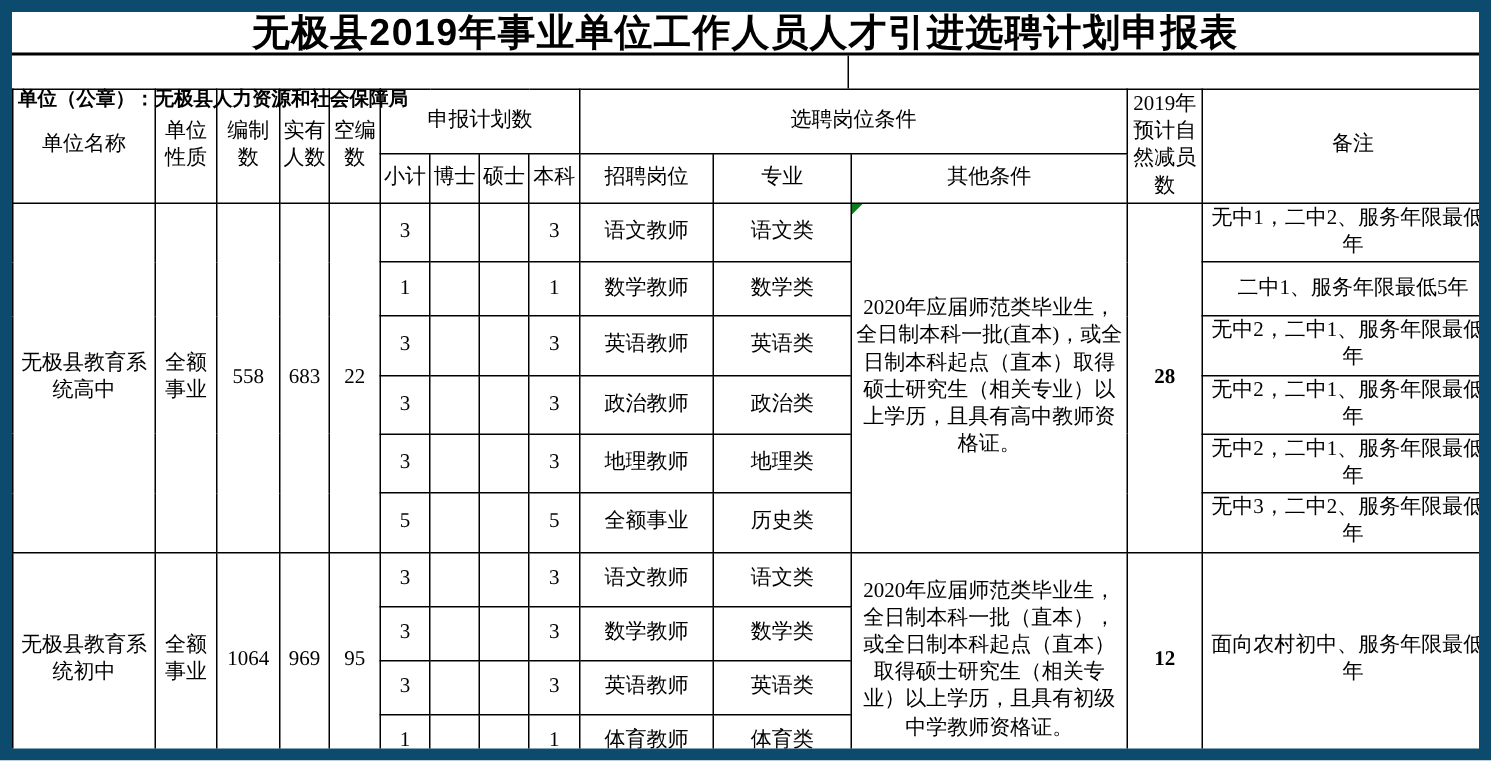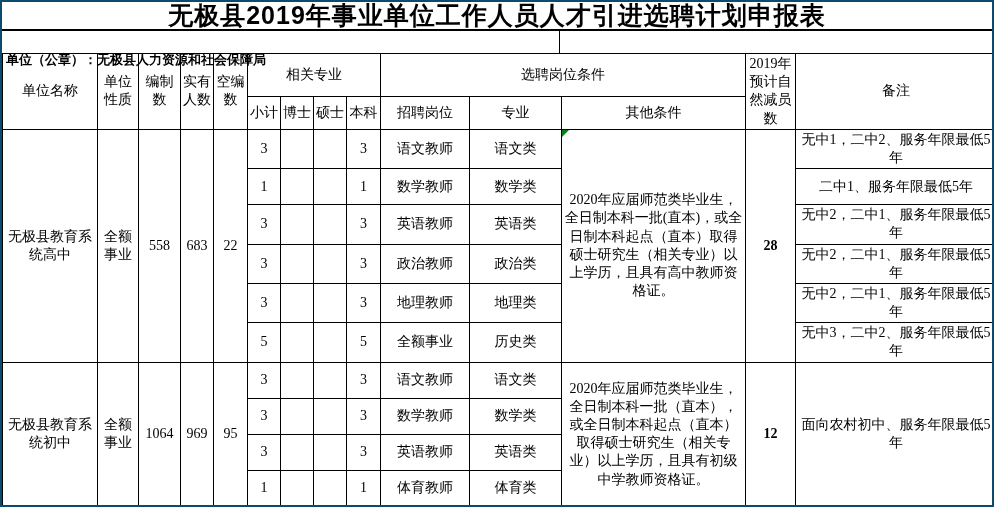--- a/index.html
+++ b/index.html
@@ -5,21 +5,21 @@
   * { margin:0; padding:0; box-sizing:border-box; }
   html,body { background:#fff; }
   body {
     width:994px; height:507px;
     font-family:"Liberation Serif", serif;
     color:#000;
   }
   .sheet {
     position:relative;
     width:994px; height:507px;
-    border:2px solid #0c4a6e;
+    border:8px solid #0c4a6e;
     background:#fff;
     overflow:hidden;
   }
   .title-row {
     height:29px;
     border-bottom:2px solid #000;
     display:flex; align-items:center; justify-content:center;
     font-family:"Liberation Sans", sans-serif;
     font-weight:bold; font-size:25px; letter-spacing:1px;
     white-space:nowrap;
@@ -104,21 +104,21 @@
         <col style="width:201px">
     </colgroup>
 
     <tbody>
         <tr class="h1">
       <td class="hdr" rowspan="2">单位名称</td>
       <td class="hdr" rowspan="2">单位性质</td>
       <td class="hdr" rowspan="2">编制数</td>
       <td class="hdr" rowspan="2">实有人数</td>
       <td class="hdr" rowspan="2">空编数</td>
-      <td class="hdr" colspan="4">相关专业</td>
+      <td class="hdr" colspan="4">申报计划数</td>
       <td class="hdr" colspan="3">选聘岗位条件</td>
       <td class="hdr" rowspan="2">2019年预计自然减员数</td>
       <td class="hdr" rowspan="2">备注</td>
     </tr>
     <tr class="h2">
       <td class="hdr">小计</td>
       <td class="hdr">博士</td>
       <td class="hdr">硕士</td>
       <td class="hdr">本科</td>
       <td class="hdr">招聘岗位</td>

